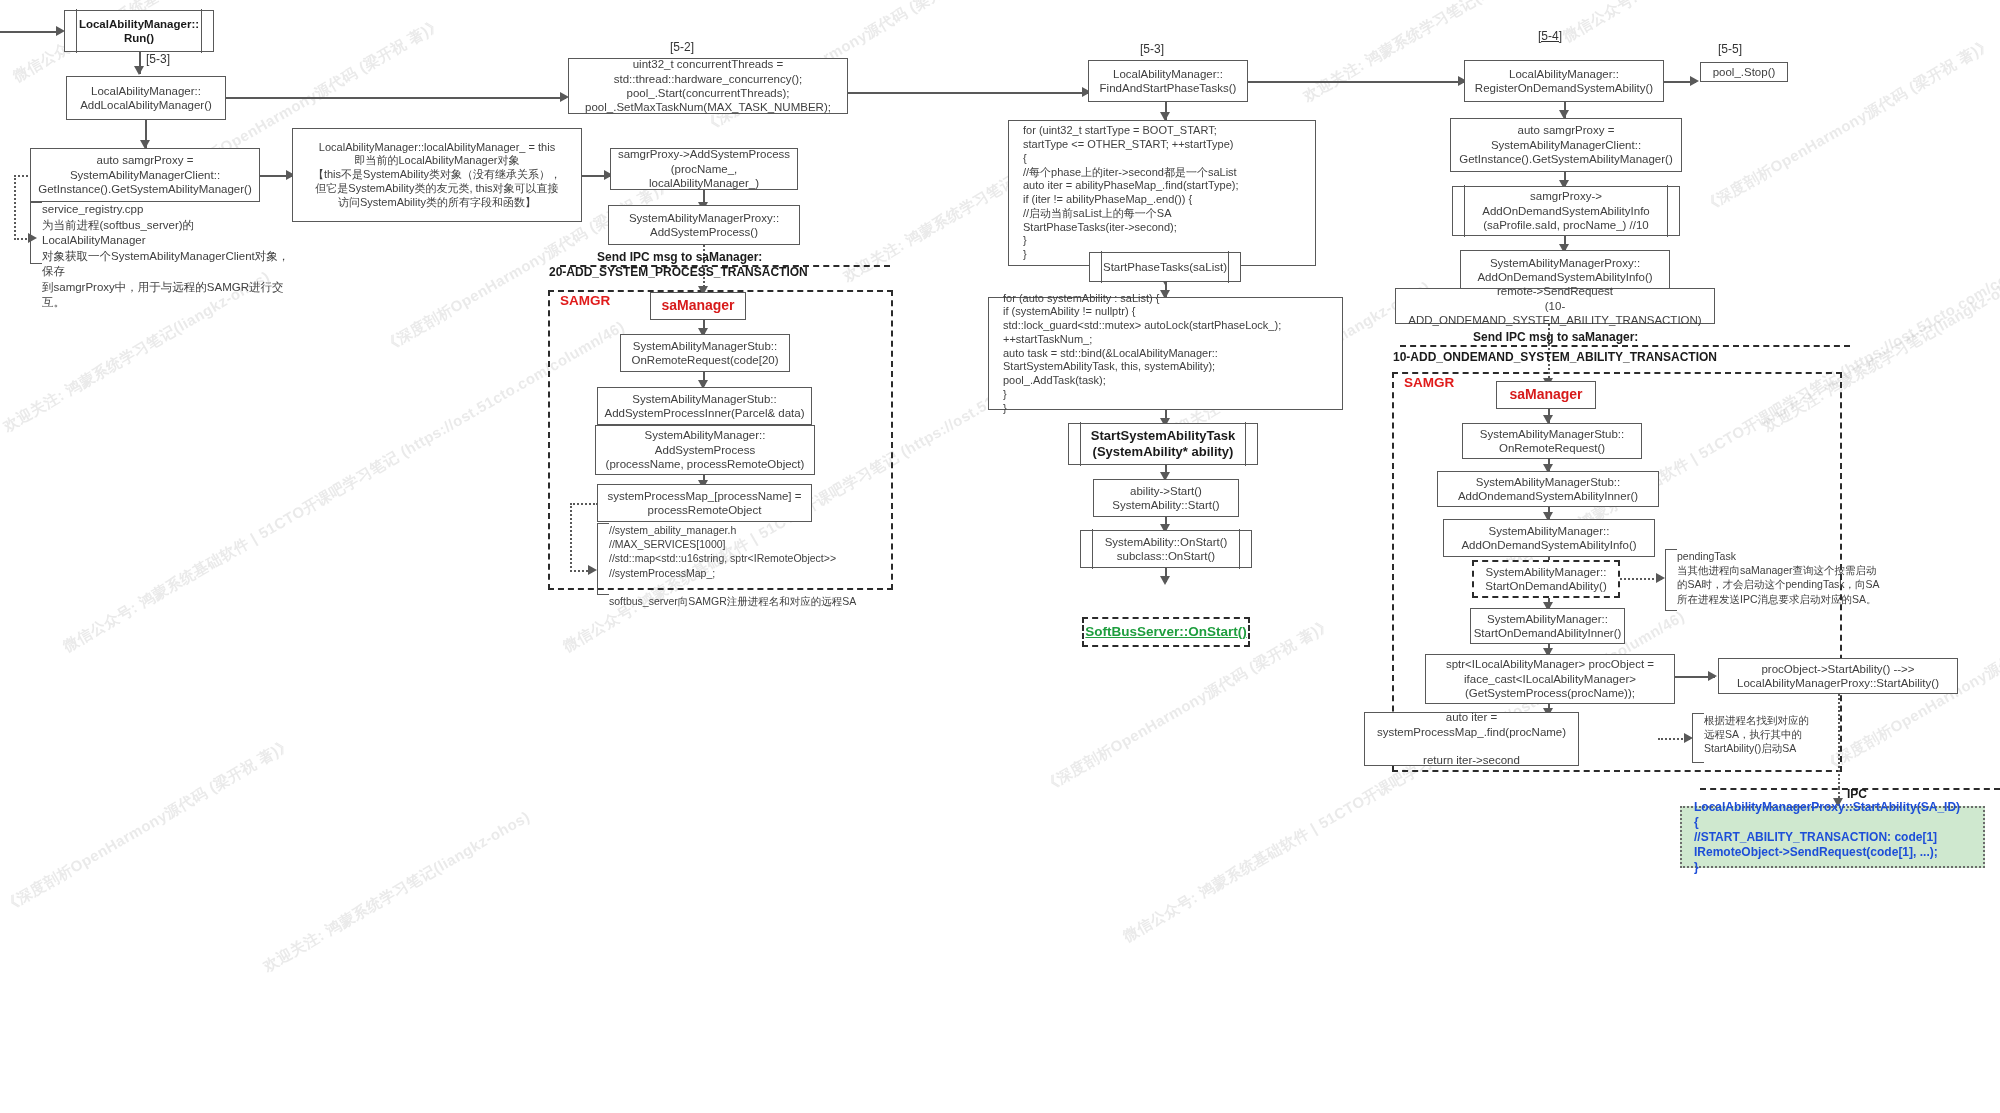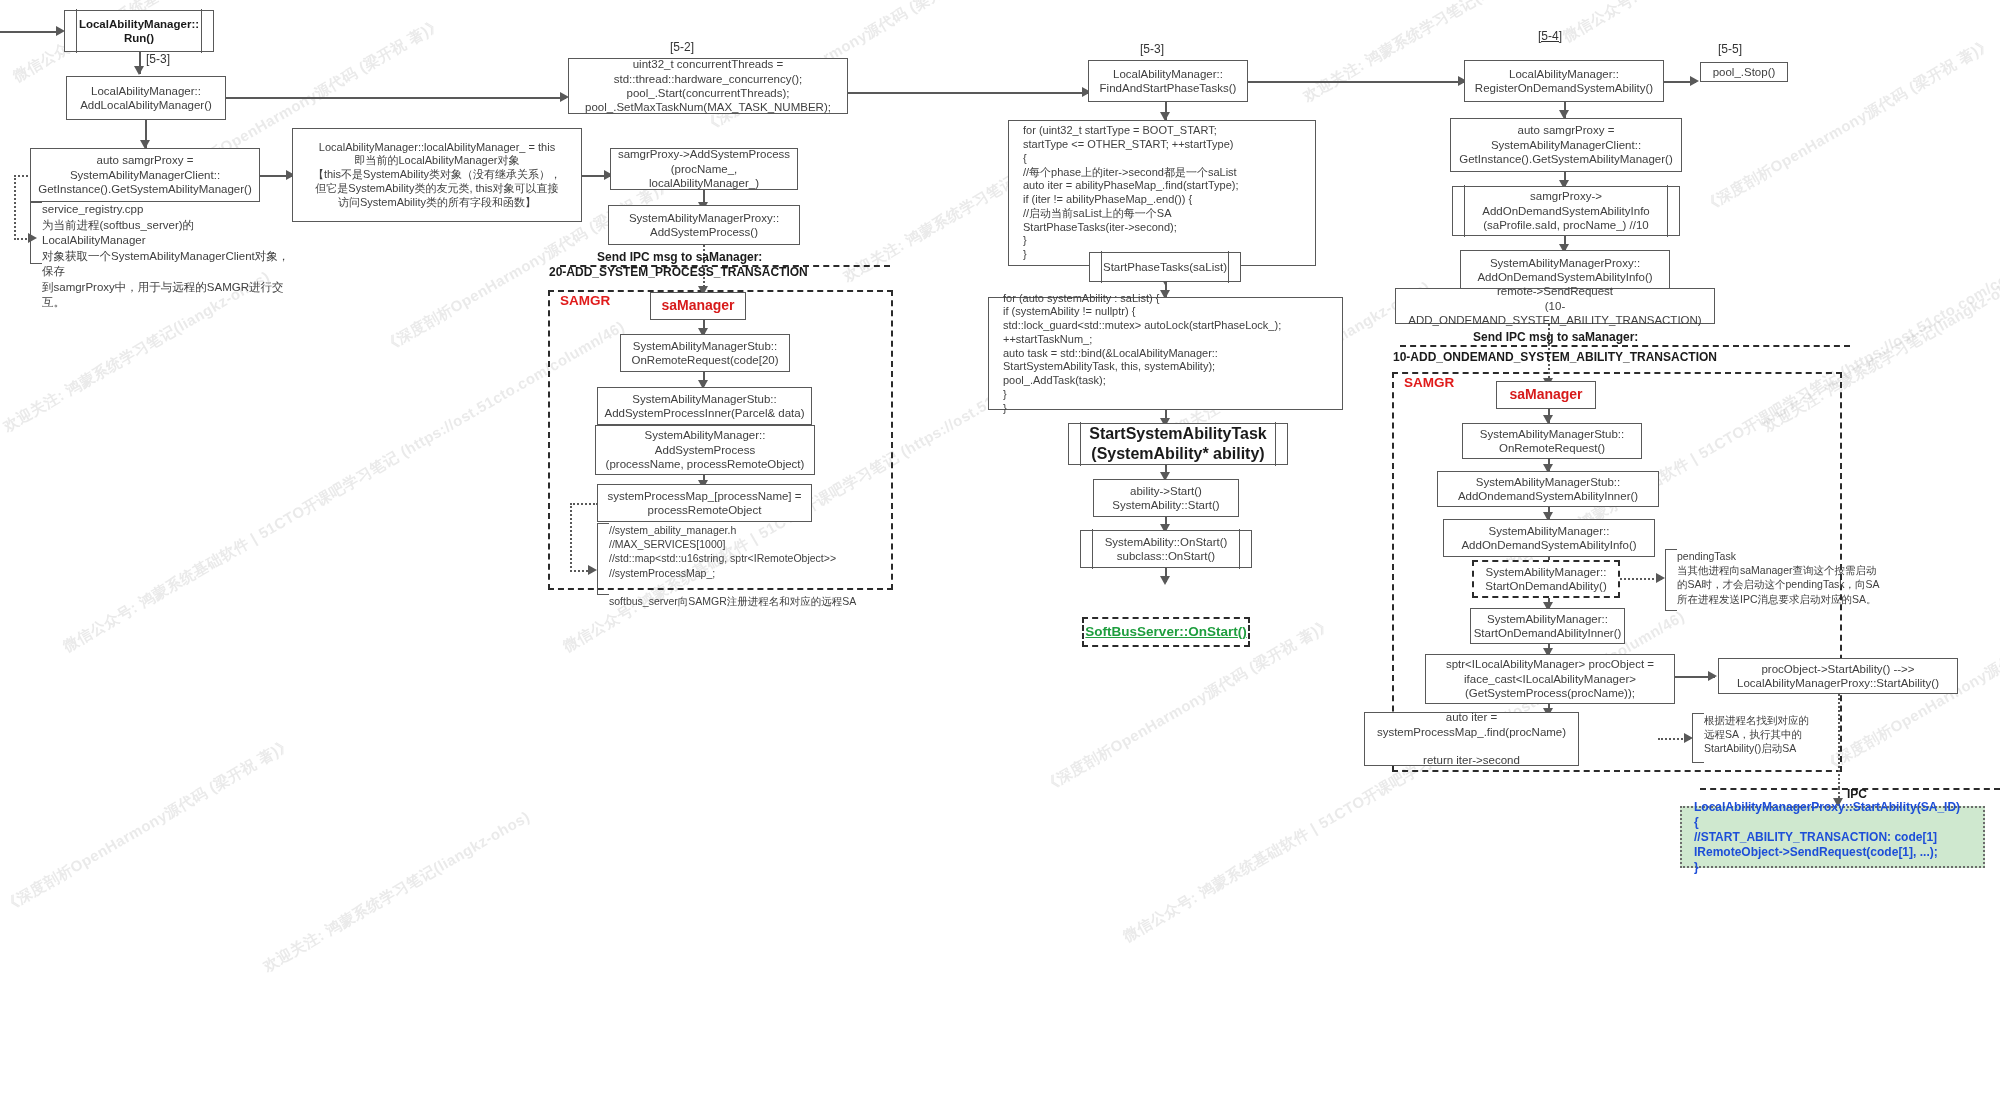--- a/index.html
+++ b/index.html
@@ -275,21 +275,21 @@
       ++startTaskNum_;
       auto task = std::bind(&amp;LocalAbilityManager::
                  StartSystemAbilityTask, this, systemAbility);
       pool_.AddTask(task);
    }
 }</div>
 
   <div class="ln v" style="left:1165px;top:410px;height:14px;"></div>
   <div class="arrow down" style="left:1160px;top:418px;"></div>
 
-  <div class="box pred bold" style="left:1068px;top:423px;width:220px;height:42px;font-size:16px;">StartSystemAbilityTask
+  <div class="box pred bold" style="left:1068px;top:423px;width:190px;height:42px;font-size:13px;">StartSystemAbilityTask
 (SystemAbility* ability)</div>
 
   <div class="ln v" style="left:1165px;top:465px;height:12px;"></div>
   <div class="arrow down" style="left:1160px;top:472px;"></div>
 
   <div class="box" style="left:1093px;top:479px;width:146px;height:38px;">ability-&gt;Start()
 SystemAbility::Start()</div>
 
   <div class="ln v" style="left:1165px;top:517px;height:12px;"></div>
   <div class="arrow down" style="left:1160px;top:524px;"></div>

